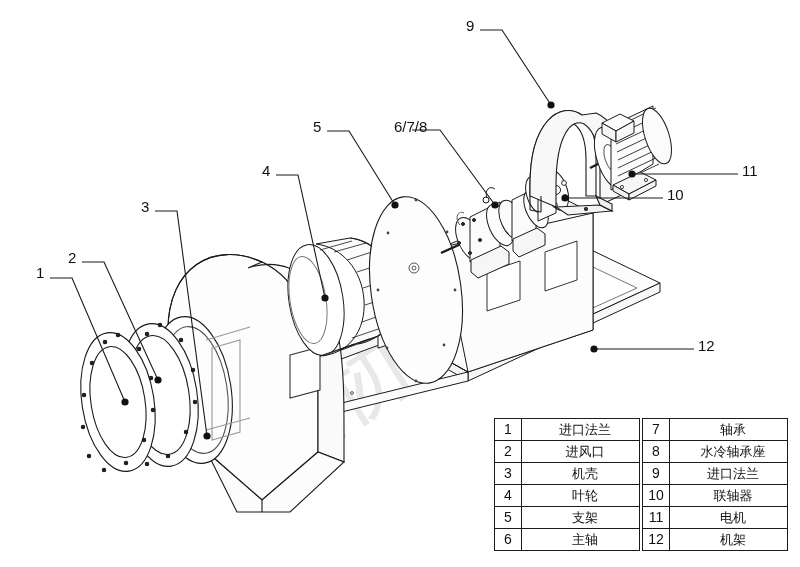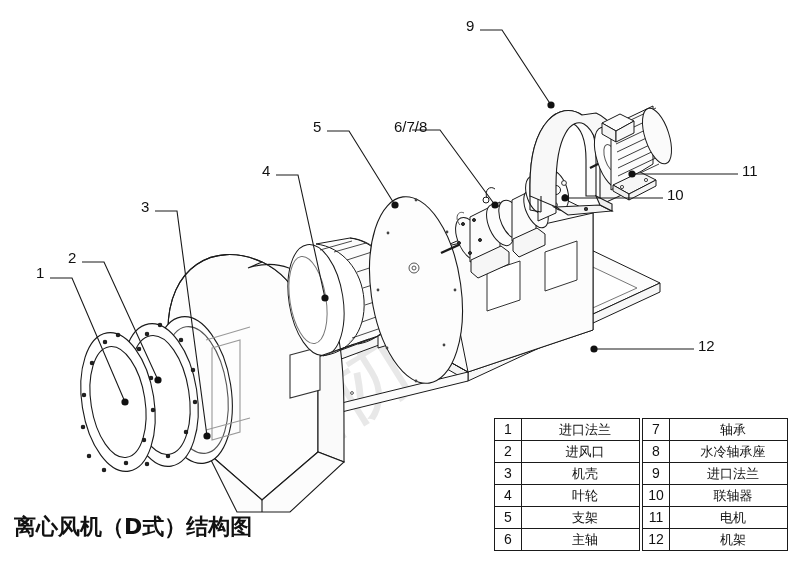--- a/index.html
+++ b/index.html
@@ -417,15 +417,14 @@
         <td class="num">11</td>
         <td class="nm">电机</td>
       </tr>
       <tr>
         <td class="num">12</td>
         <td class="nm">机架</td>
       </tr>
     </tbody>
   </table>
 
-  <div class="title">离心风机（D式）结构图</div>
 
 </div>
 
 </body></html>

